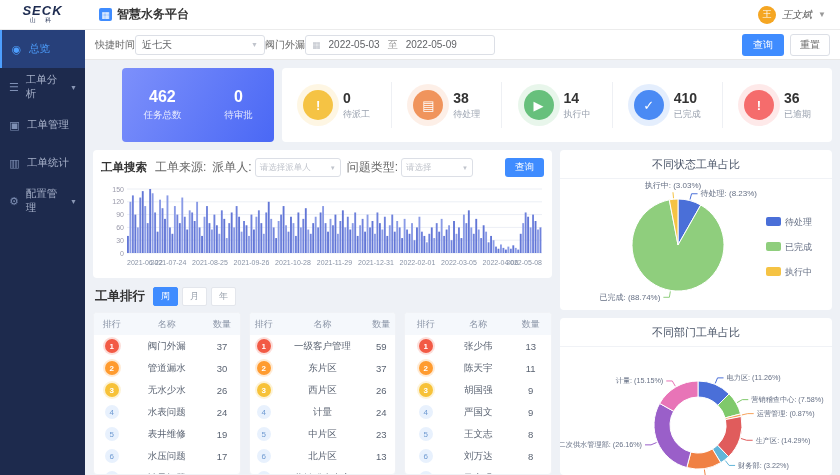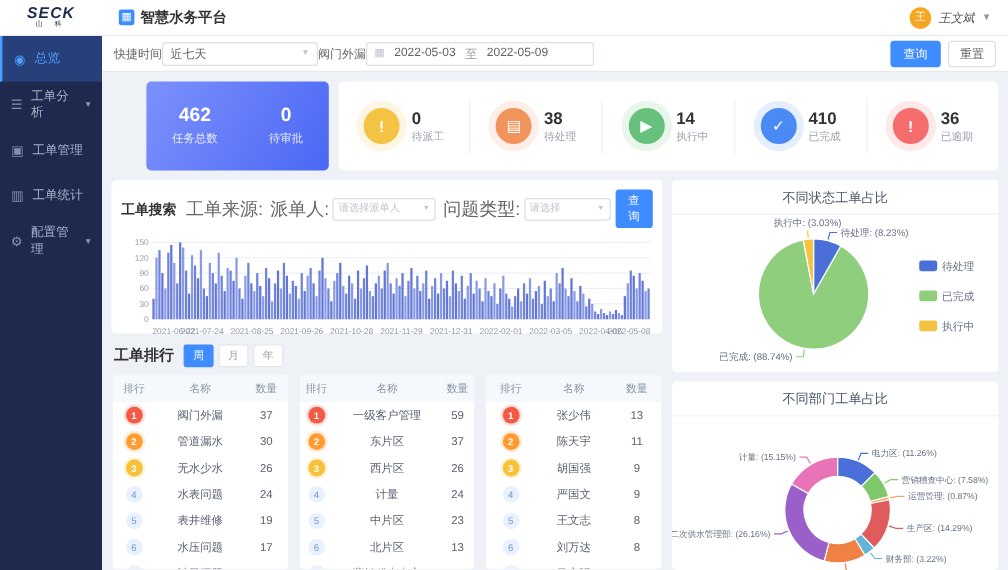--- a/index.html
+++ b/index.html
@@ -65,21 +65,21 @@
 
   .body-row { display:flex; gap:8px; margin-top:8px; height:325px; }
   .left-col { flex:1; display:flex; flex-direction:column; min-width:0; }
   .right-col { width:272px; display:flex; flex-direction:column; gap:8px; }
 
   .panel { background:#fff; border-radius:4px; }
   .search-panel { height:128px; padding:8px 8px 2px; }
   .sp-row { display:flex; align-items:center; gap:4px; }
   .sp-title { font-size:11.5px; font-weight:bold; color:#333; margin-right:4px; white-space:nowrap; }
   .sp-field { display:flex; align-items:center; gap:3px; }
-  .sp-field .fl { font-size:15px; color:#666; white-space:nowrap; }
+  .sp-field .fl { font-size:12px; color:#666; white-space:nowrap; }
   .sp-sel { height:19px; border:1px solid #dcdfe6; border-radius:3px; display:flex; align-items:center;
     padding:0 4px; font-size:8.5px; color:#c0c4cc; gap:3px; }
   .sp-sel .sc { font-size:6px; margin-left:auto; color:#c0c4cc; }
   .sp-btn { background:#3f8cff; color:#fff; border:none; border-radius:3px; font-size:9.5px; padding:3px 10px; cursor:pointer; }
 
   .rank-head { display:flex; align-items:center; gap:8px; margin:9px 0 6px 2px; }
   .rank-title { font-size:12.5px; font-weight:bold; color:#333; }
   .tab { font-size:9px; padding:2px 7px; border:1px solid #e3e6ec; background:#fff; color:#99a1ad;
     border-radius:2px; cursor:pointer; }
   .tab.active { background:#3f8cff; border-color:#3f8cff; color:#fff; }

